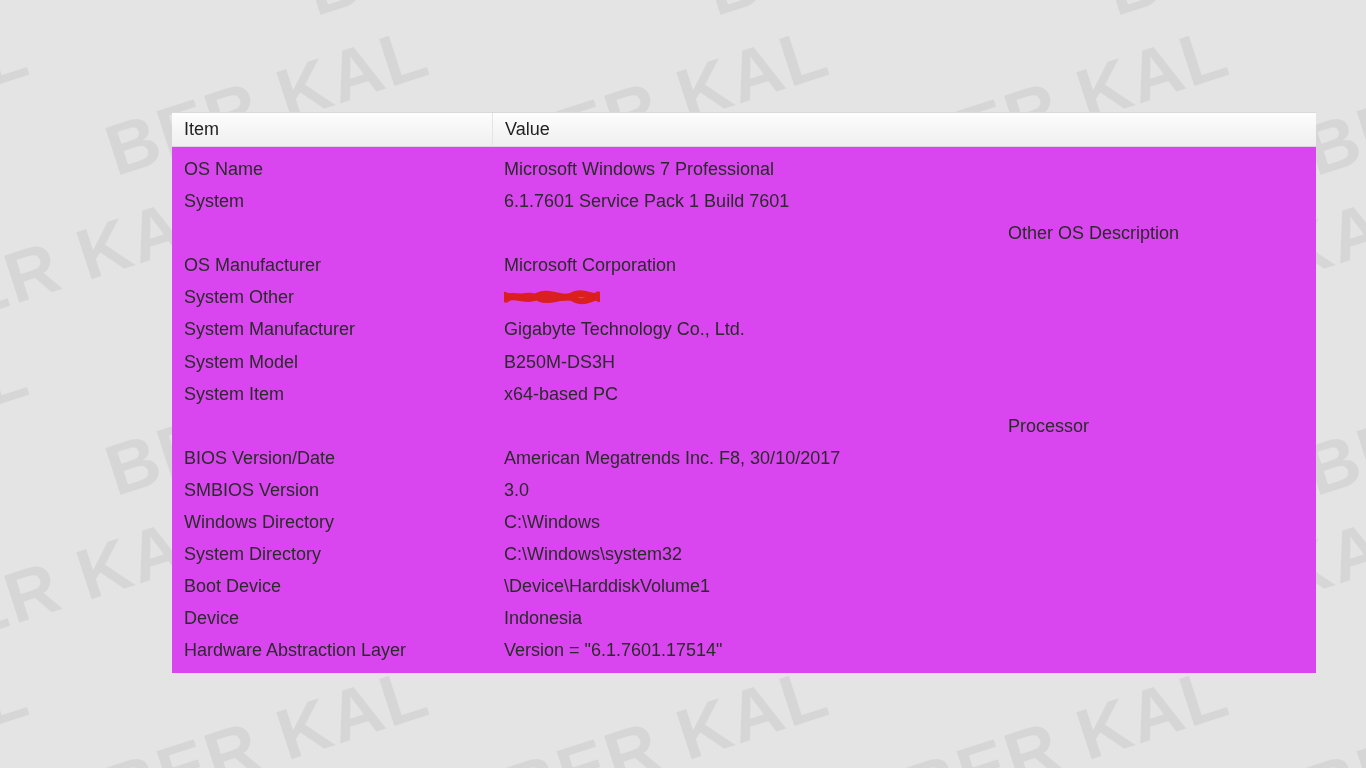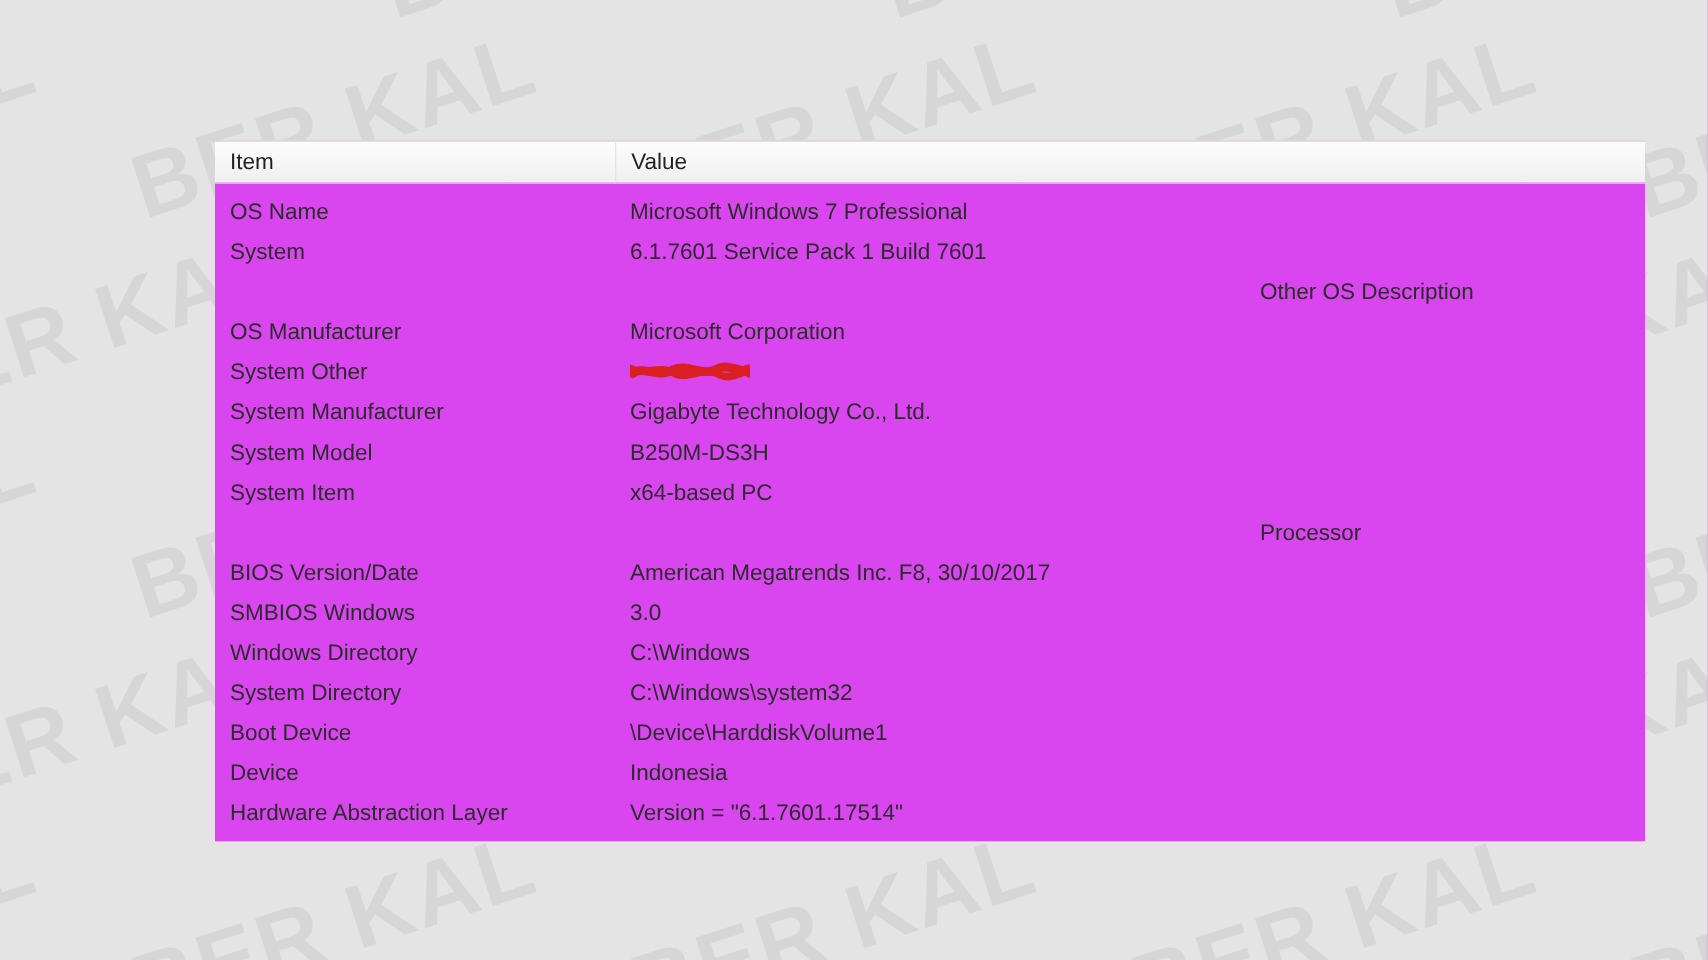--- a/index.html
+++ b/index.html
@@ -128,21 +128,21 @@
         <div class="c2">x64-based PC</div>
       </div>
       <div class="row">
         <div class="c1">Processor</div>
       </div>
       <div class="row">
         <div class="c1">BIOS Version/Date</div>
         <div class="c2">American Megatrends Inc. F8, 30/10/2017</div>
       </div>
       <div class="row">
-        <div class="c1">SMBIOS Windows</div>
+        <div class="c1">SMBIOS Version</div>
         <div class="c2">3.0</div>
       </div>
       <div class="row">
         <div class="c1">Windows Directory</div>
         <div class="c2">C:\Windows</div>
       </div>
       <div class="row">
         <div class="c1">System Directory</div>
         <div class="c2">C:\Windows\system32</div>
       </div>

